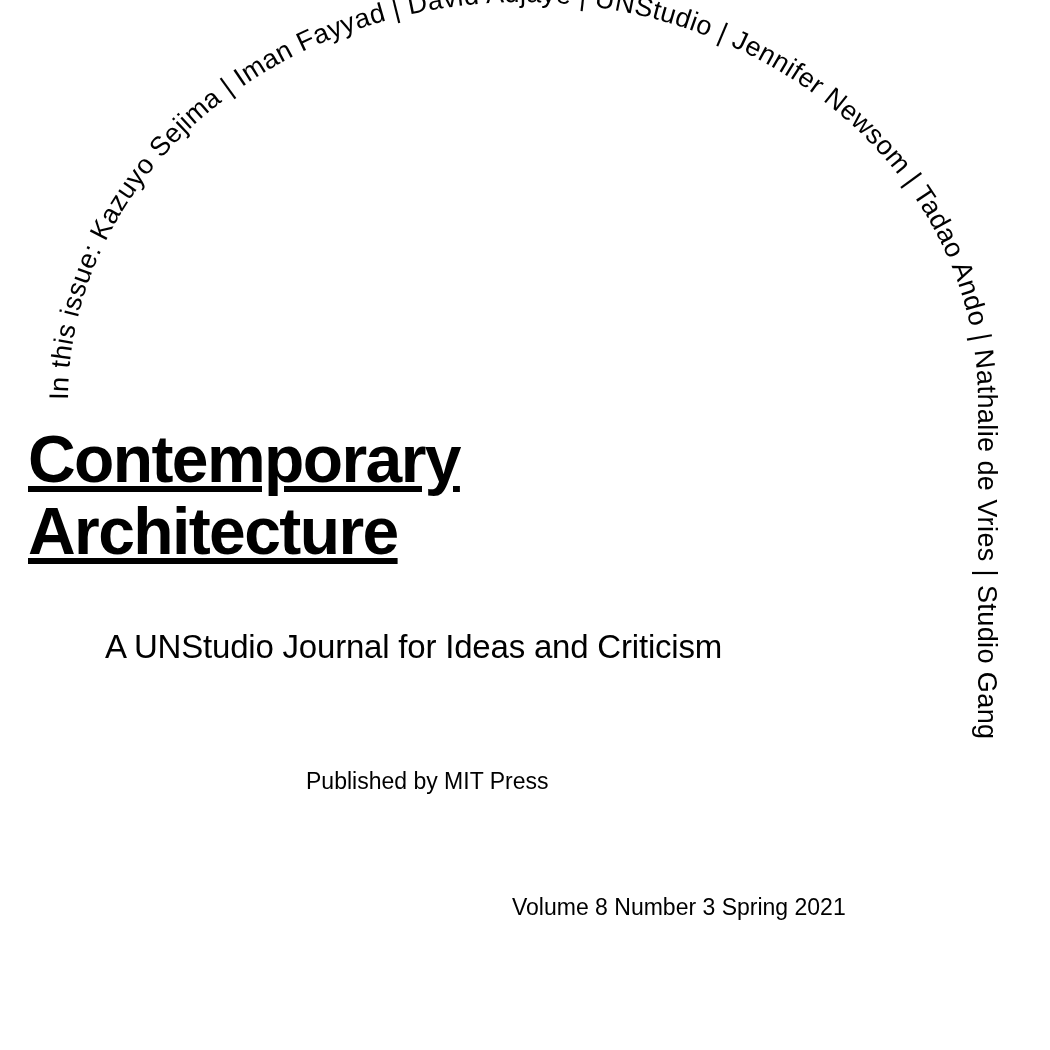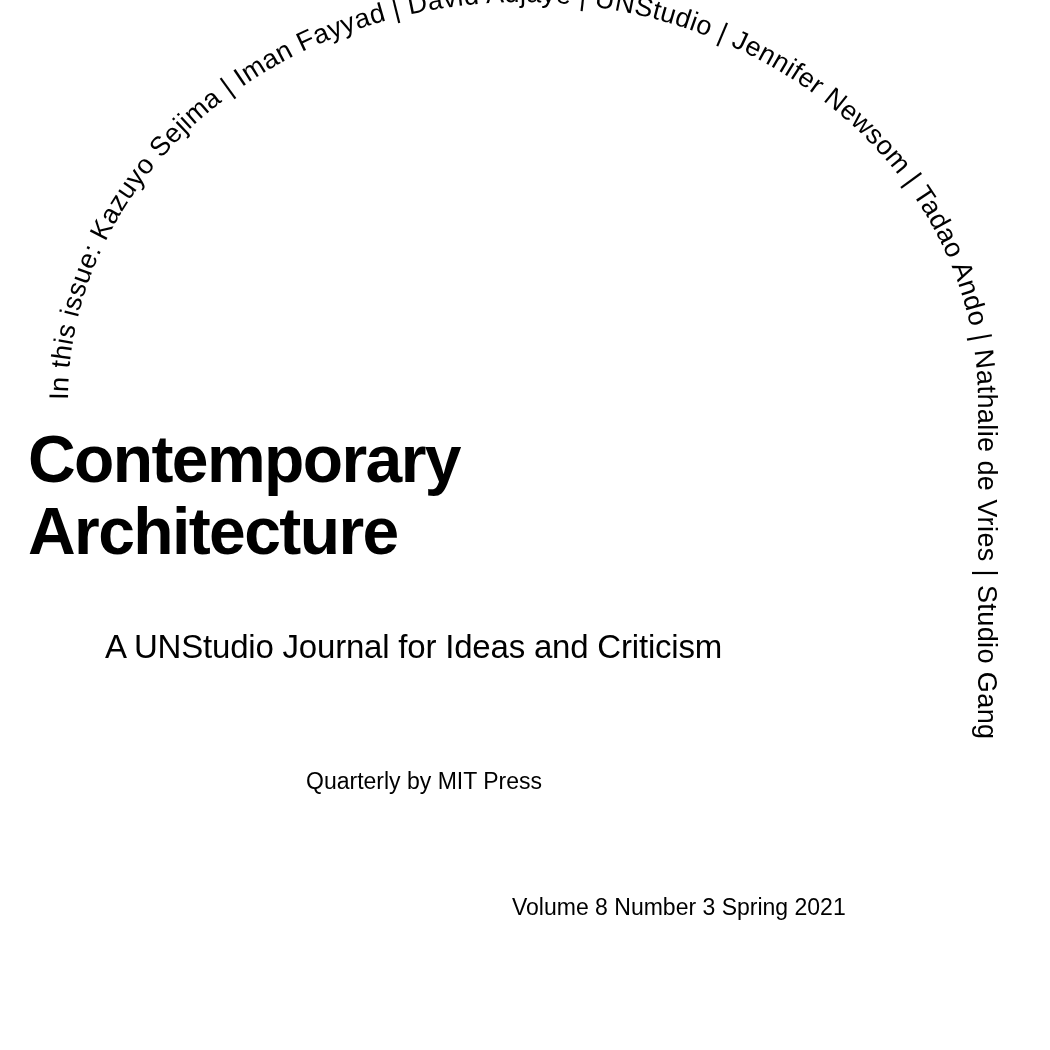--- a/index.html
+++ b/index.html
@@ -45,20 +45,21 @@
     top: 424px;
     width: 720px;
   }
   .main-title {
     font-size: 66px;
     font-weight: bold;
     line-height: 1.09;
     letter-spacing: -1.6px;
     margin: 0;
     white-space: pre-line;
+    text-decoration: underline;
   }
 
   .subtitle {
     position: absolute;
     left: 105px;
     top: 628px;
     font-size: 33px;
     font-weight: normal;
     letter-spacing: -0.2px;
     margin: 0;
@@ -98,17 +99,17 @@
     </svg>
   </div>
 
   <div class="title-block">
     <h1 class="main-title">Contemporary
 Architecture</h1>
   </div>
 
   <p class="subtitle">A UNStudio Journal for Ideas and Criticism</p>
 
-  <p class="publisher">Quarterly by MIT Press</p>
+  <p class="publisher">Published by MIT Press</p>
 
   <p class="issue-line">Volume 8 Number 3 Spring 2021</p>
 
 </div>
 
 </body></html>

